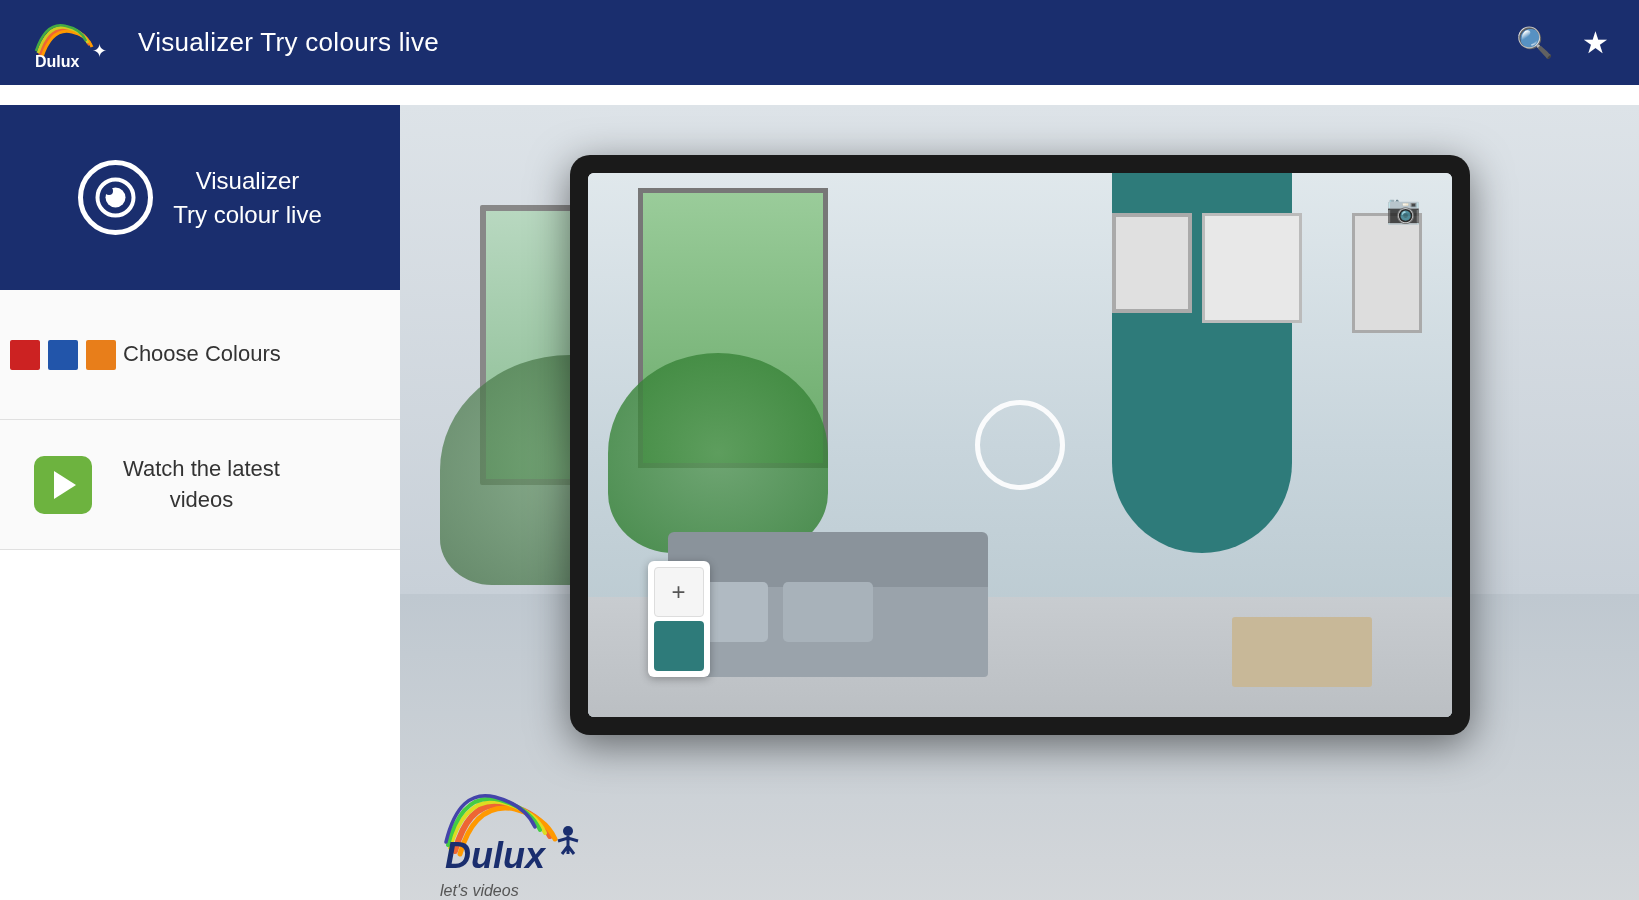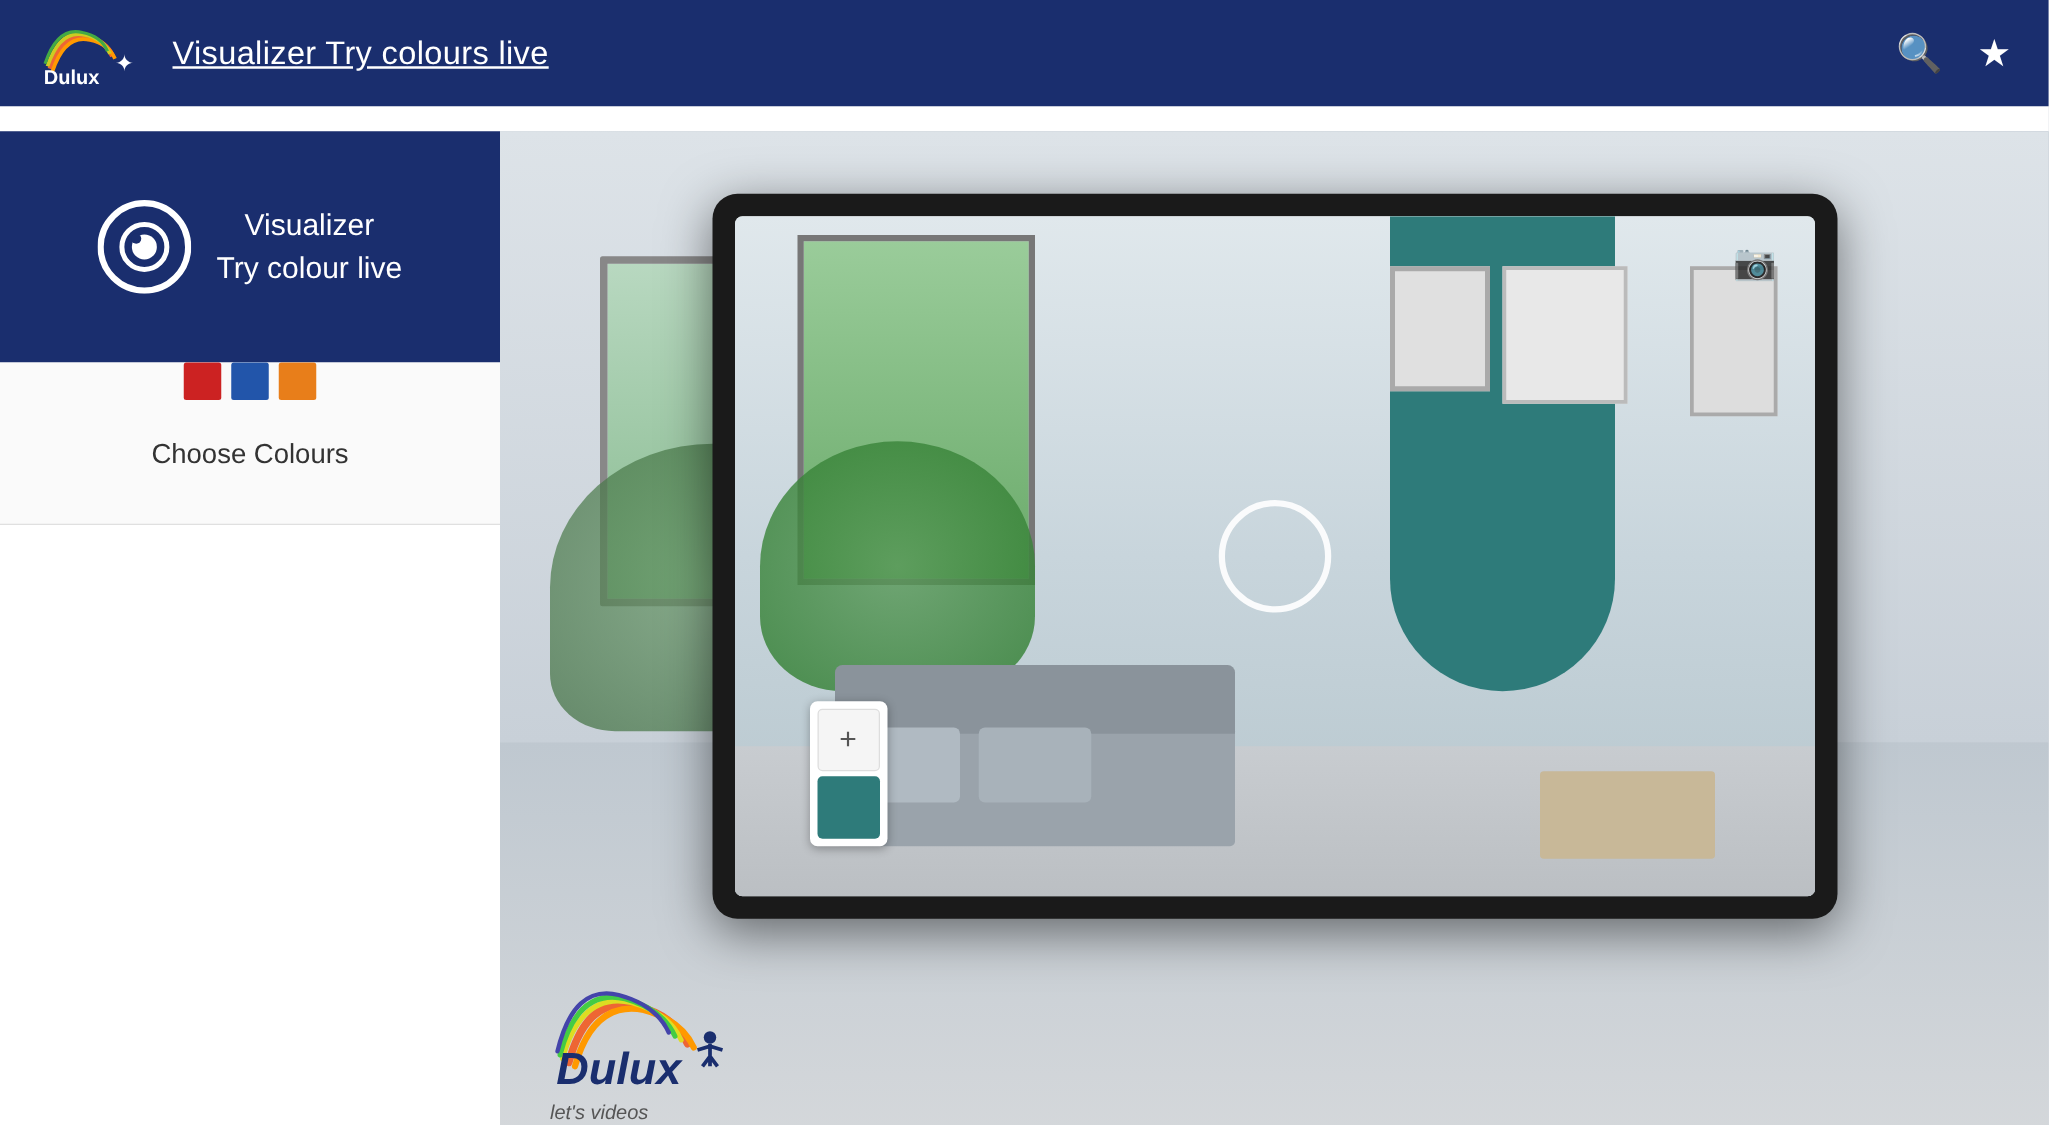--- a/index.html
+++ b/index.html
@@ -28,21 +28,20 @@
     }
     .dulux-logo-header {
       width: 90px;
       height: 55px;
     }
     #header-title {
       color: #fff;
       font-size: 26px;
       font-weight: 400;
       letter-spacing: 0.3px;
-      text-decoration: underline;
     }
     #header-icons {
       display: flex;
       gap: 28px;
       align-items: center;
     }
     .header-icon {
       color: #fff;
       font-size: 30px;
       cursor: pointer;
@@ -90,21 +89,20 @@
     
     .sidebar-item {
       height: 130px;
       display: flex;
       align-items: center;
       padding: 0 30px;
       gap: 28px;
       border-bottom: 1px solid #e0e0e0;
       cursor: pointer;
       background: #fafafa;
-      flex-direction: column;
     }
     .sidebar-item-icon {
       width: 65px;
       min-width: 65px;
       display: flex;
       align-items: center;
       justify-content: center;
     }
     .sidebar-item-label {
       font-size: 22px;
@@ -345,20 +343,28 @@
       <div class="sidebar-item-icon">
         <div class="color-swatches">
           <div class="swatch" style="background:#cc2222;"></div>
           <div class="swatch" style="background:#2255aa;"></div>
           <div class="swatch" style="background:#e87e1a;"></div>
         </div>
       </div>
       <div class="sidebar-item-label">Choose Colours</div>
     </div>
 
+    <div class="sidebar-item">
+      <div class="sidebar-item-icon">
+        <div class="play-btn">
+          <div class="play-triangle"></div>
+        </div>
+      </div>
+      <div class="sidebar-item-label">Watch the latest<br>videos</div>
+    </div>
 
 
 
   </div>
 
   <div id="content">
 
     <div id="room-bg">
 
       <div style="position:absolute;top:0;left:0;right:0;height:60%;background:linear-gradient(180deg,#dde3e8,#c8d0d8);"></div>

